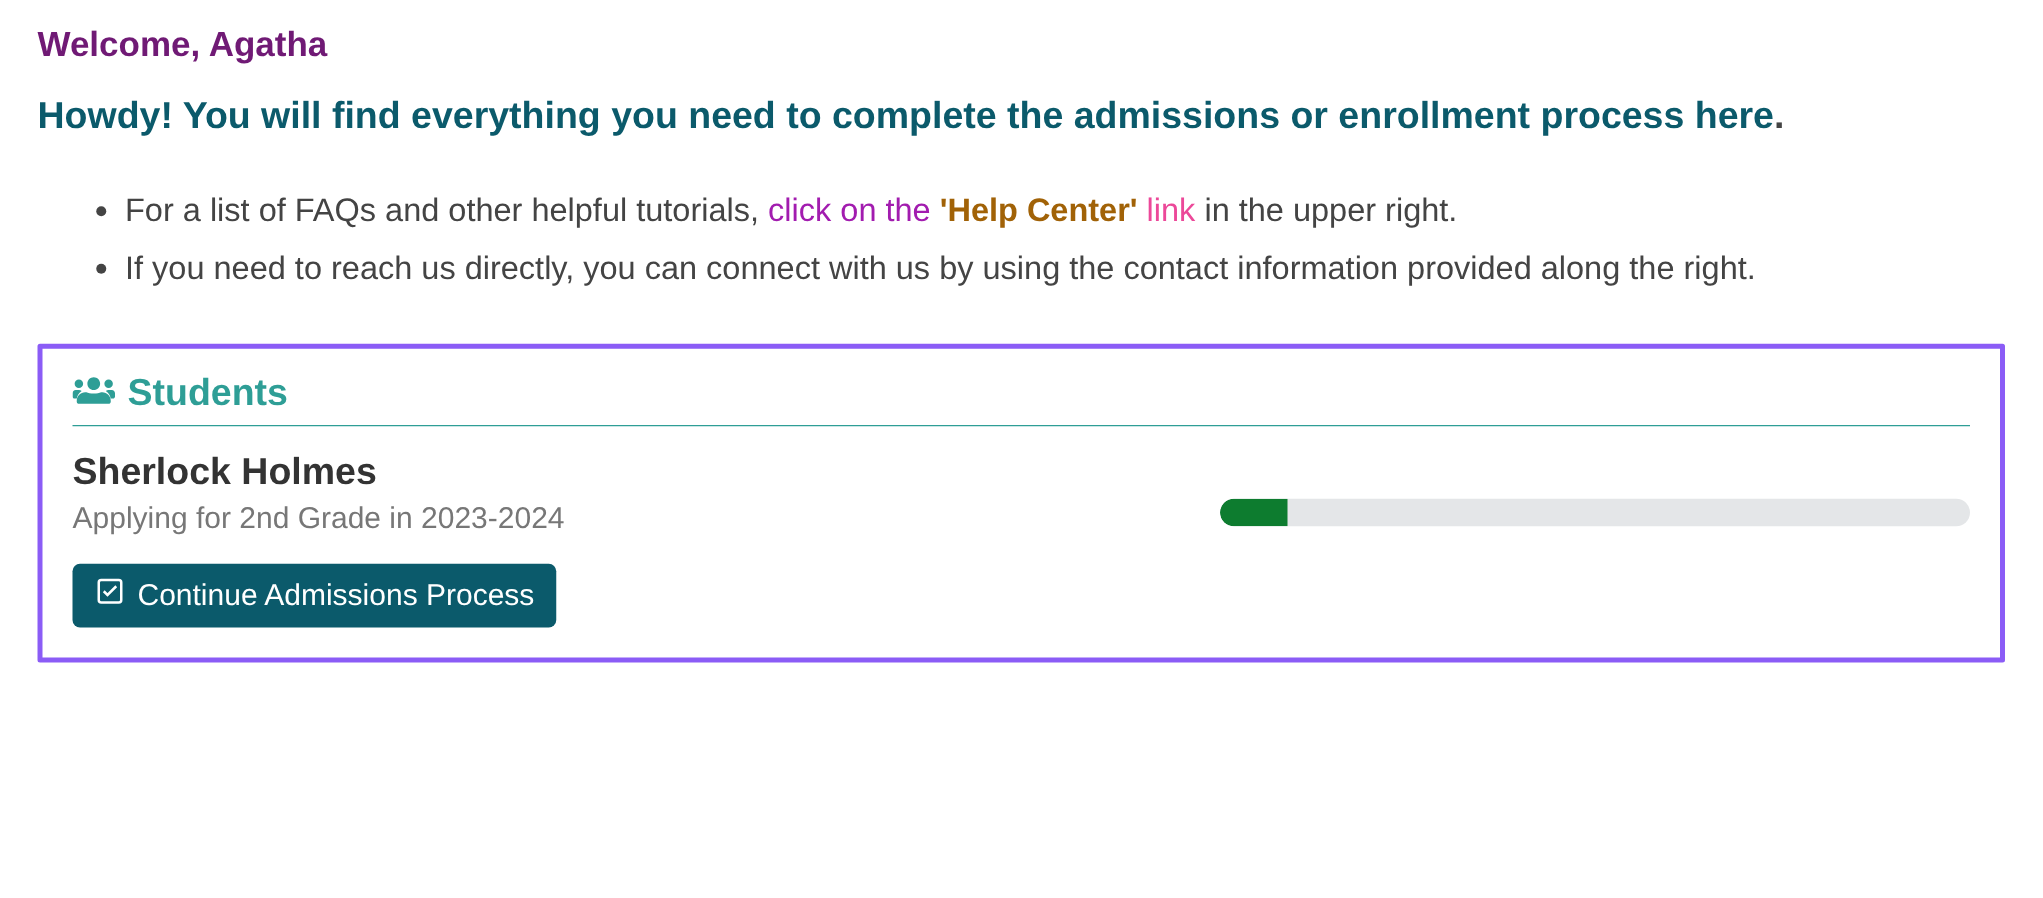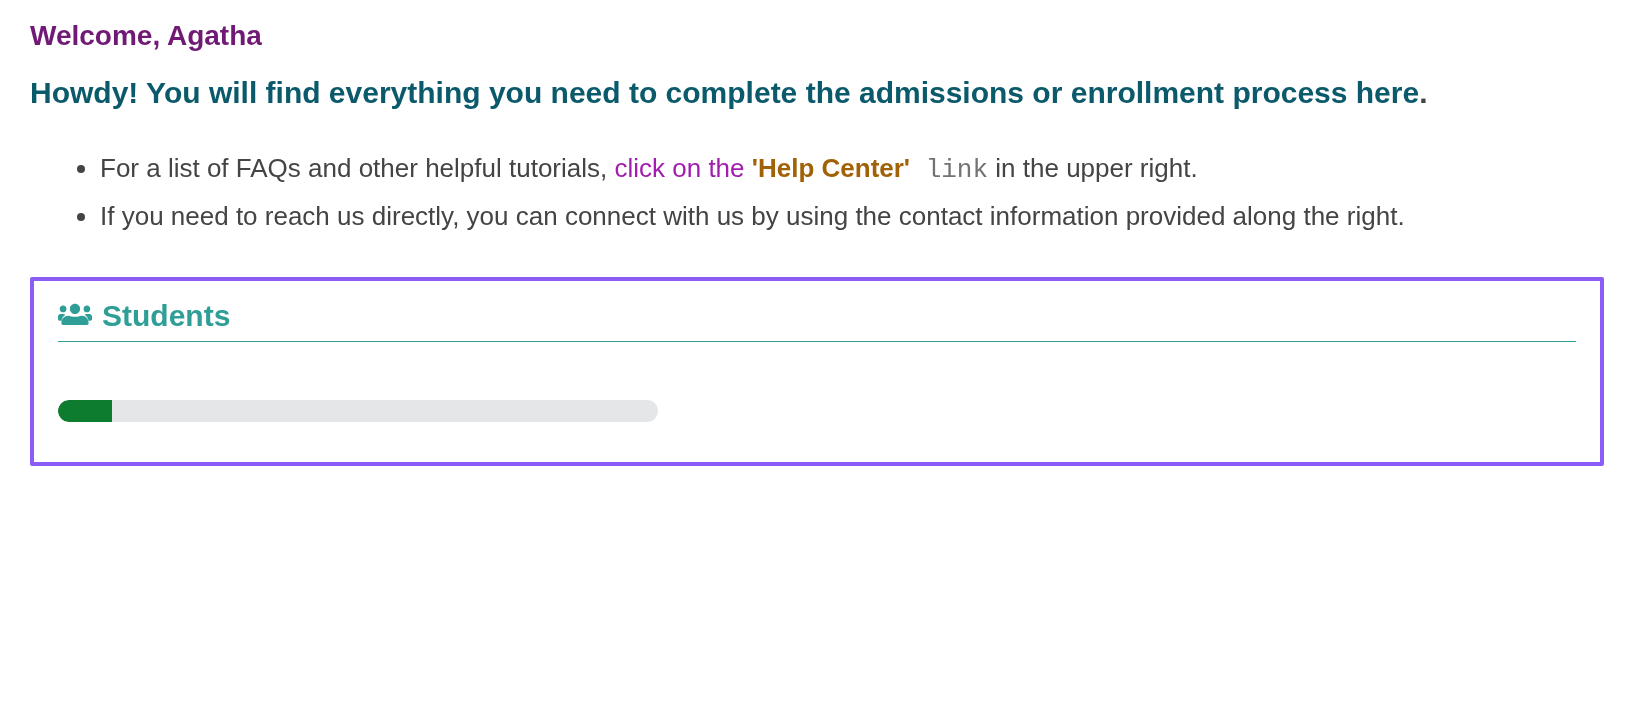--- a/index.html
+++ b/index.html
@@ -35,22 +35,21 @@
     margin-bottom: 4px;
   }
   .help-link-pre {
     color: #a21caf;
   }
   .help-link {
     color: #a16207;
     font-weight: 700;
   }
   .help-link-post {
-    color: #737373;
-    font-family: Liberation Mono, monospace;
+    color: #ec4899;
   }
   .students-panel {
     border: 4px solid #8b5cf6;
     border-radius: 2px;
     padding: 18px 24px 24px 24px;
     margin-top: 33px;
   }
   .students-header {
     display: flex;
     align-items: center;
@@ -165,19 +164,32 @@
   <div class="students-header">
     <span class="icon">
       <svg viewBox="0 0 640 512">
           <path d="M96 224c35.3 0 64-28.7 64-64s-28.7-64-64-64-64 28.7-64 64 28.7 64 64 64zm448 0c35.3 0 64-28.7 64-64s-28.7-64-64-64-64 28.7-64 64 28.7 64 64 64zM320 256c53 0 96-43 96-96s-43-96-96-96-96 43-96 96 43 96 96 96zm128 32h-16.8c-28.9 13.6-61 22-111.2 22s-82.3-8.4-111.2-22H192c-70.7 0-128 57.3-128 128v16c0 17.7 14.3 32 32 32h448c17.7 0 32-14.3 32-32v-16c0-70.7-57.3-128-128-128zM48 256C21.5 256 0 277.5 0 304v48c0 17.7 14.3 32 32 32h32.9c6.5-47.8 34.2-89 73.5-114.2-12.1-8.7-26.6-13.8-42.4-13.8H48zm544 0h-48c-15.8 0-30.3 5.1-42.4 13.8 39.3 25.2 67 66.4 73.5 114.2H608c17.7 0 32-14.3 32-32v-48c0-26.5-21.5-48-48-48z"></path>
         </svg>
     </span>
     <span class="students-header-title">Students</span>
   </div>
 
   <div class="student-row">
+    <div class="student-left">
+      <div class="student-name">Sherlock Holmes</div>
+      <div class="student-status">Applying for 2nd Grade in 2023-2024</div>
+      <button class="continue-btn">
+        <span>
+          <svg viewBox="0 0 24 24">
+              <rect x="3" y="3" width="18" height="18" rx="2"></rect>
+              <path d="M7 12l3 3 7-7"></path>
+            </svg>
+        </span>
+        <span>Continue Admissions Process</span>
+      </button>
+    </div>
     <div class="student-right">
       <div class="progress-bar">
         <div class="progress-fill" style="width:9%"></div>
       </div>
     </div>
   </div>
 </div>
 
 </body></html>

